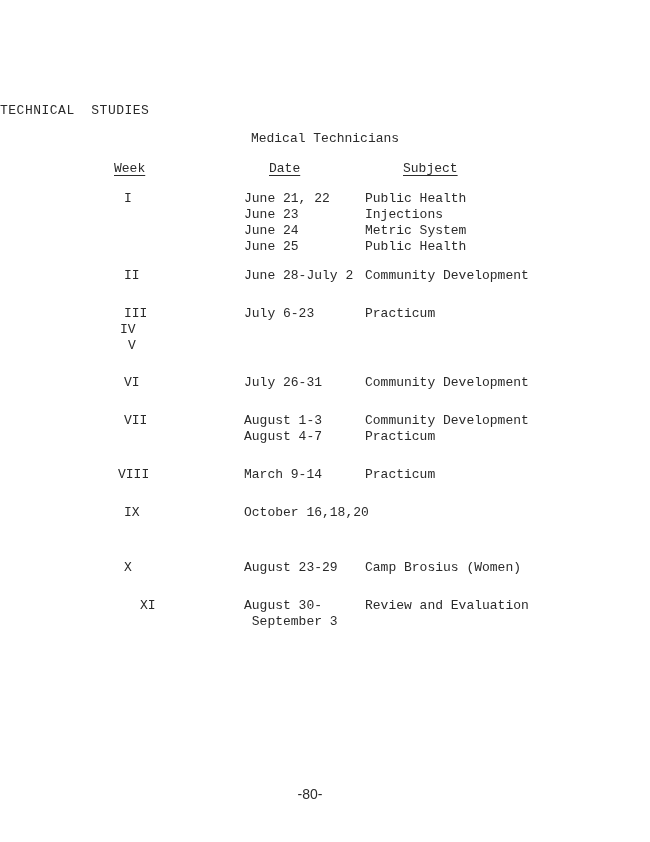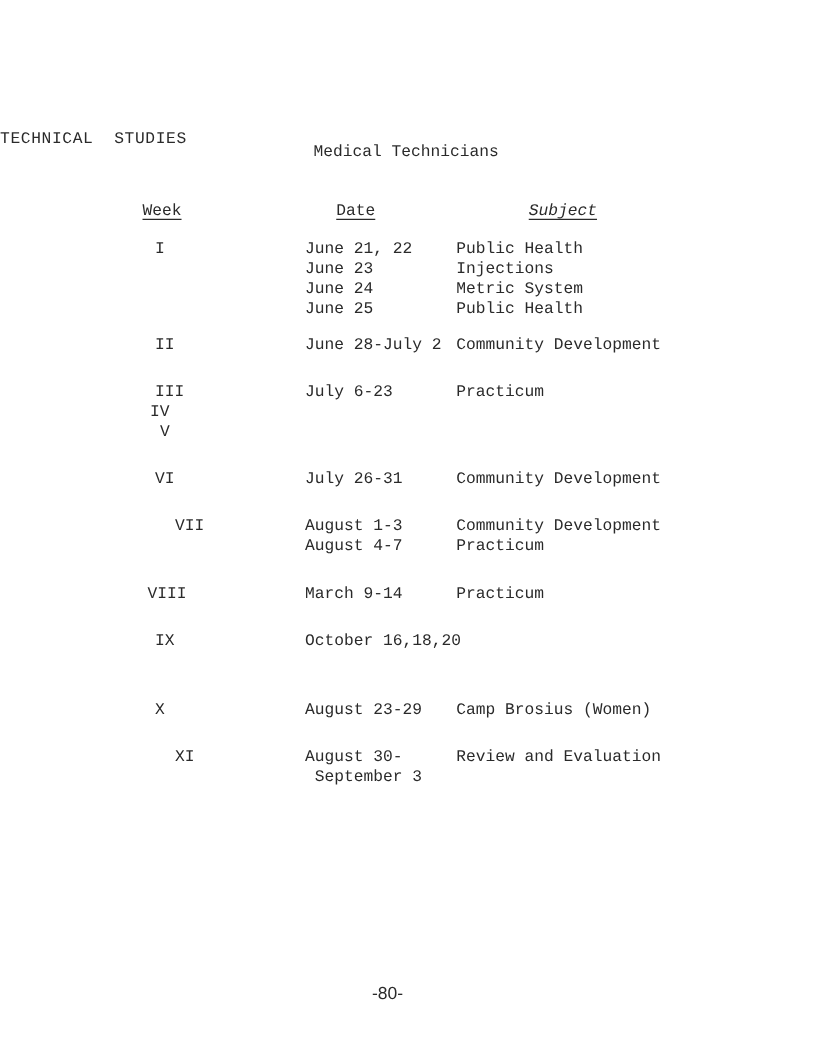--- a/index.html
+++ b/index.html
@@ -2,39 +2,39 @@
 <html><head>
 <meta charset="utf-8">
 <style>
   html, body { margin:0; padding:0; }
   body {
     width:650px; height:842px; background:#ffffff; position:relative; overflow:hidden;
     font-family: "Liberation Mono", "DejaVu Sans Mono", monospace; color:#2a2a2a;
     font-size:13px;
   }
   .title { position:absolute; left:0; width:650px; top:103px; letter-spacing:0.5px; }
-  .subtitle { position:absolute; left:0; width:650px; top:114px; text-align:center; }
+  .subtitle { position:absolute; left:0; width:650px; top:131px; text-align:center; }
   .hdr { position:absolute; top:161px; text-decoration:underline; text-underline-offset:3px; }
   .row { position:absolute; left:0; width:650px; }
   .week { position:absolute; left:124px; line-height:16px; text-align:left; }
   .date { position:absolute; left:244px; line-height:16px; white-space:pre; }
   .subj { position:absolute; left:365px; line-height:16px; white-space:pre; }
   .line { display:block; height:16px; }
   .footer { position:absolute; top:786px; left:0; width:620px; text-align:center; font-family:"Liberation Sans", sans-serif; font-size:14px; }
 </style>
 </head>
 <body>
 
 <div>
   <div class="title" style="white-space:pre;">TECHNICAL  STUDIES</div>
   <div class="subtitle">Medical Technicians</div>
 
   <div class="hdr" style="left:114px;">Week</div>
   <div class="hdr" style="left:269px;">Date</div>
-  <div class="hdr" style="left:423px;font-style:italic;">Subject</div>
+  <div class="hdr" style="left:403px;">Subject</div>
 
   <div id="rows">
       <div class="row" style="top: 191px;">
         <div class="week">
           <span class="line" style="margin-left: 0px;">I</span>
         </div>
         <div class="date"><span class="line">June 21, 22</span><span class="line">June 23</span><span class="line">June 24</span><span class="line">June 25</span></div>
         <div class="subj"><span class="line">Public Health</span><span class="line">Injections</span><span class="line">Metric System</span><span class="line">Public Health</span></div>
       </div>
       <div class="row" style="top: 268px;">
@@ -55,21 +55,21 @@
       </div>
       <div class="row" style="top: 375px;">
         <div class="week">
           <span class="line" style="margin-left: 0px;">VI</span>
         </div>
         <div class="date"><span class="line">July 26-31</span></div>
         <div class="subj"><span class="line">Community Development</span></div>
       </div>
       <div class="row" style="top: 413px;">
         <div class="week">
-          <span class="line" style="margin-left: 16px; font-family: Liberation Mono, monospace;">VII</span>
+          <span class="line" style="margin-left: 0px; font-family: Liberation Mono, monospace;">VII</span>
         </div>
         <div class="date"><span class="line">August 1-3</span><span class="line">August 4-7</span></div>
         <div class="subj"><span class="line">Community Development</span><span class="line">Practicum</span></div>
       </div>
       <div class="row" style="top: 467px;">
         <div class="week">
           <span class="line" style="margin-left: -6px;">VIII</span>
         </div>
         <div class="date"><span class="line">March 9-14</span></div>
         <div class="subj"><span class="line">Practicum</span></div>

